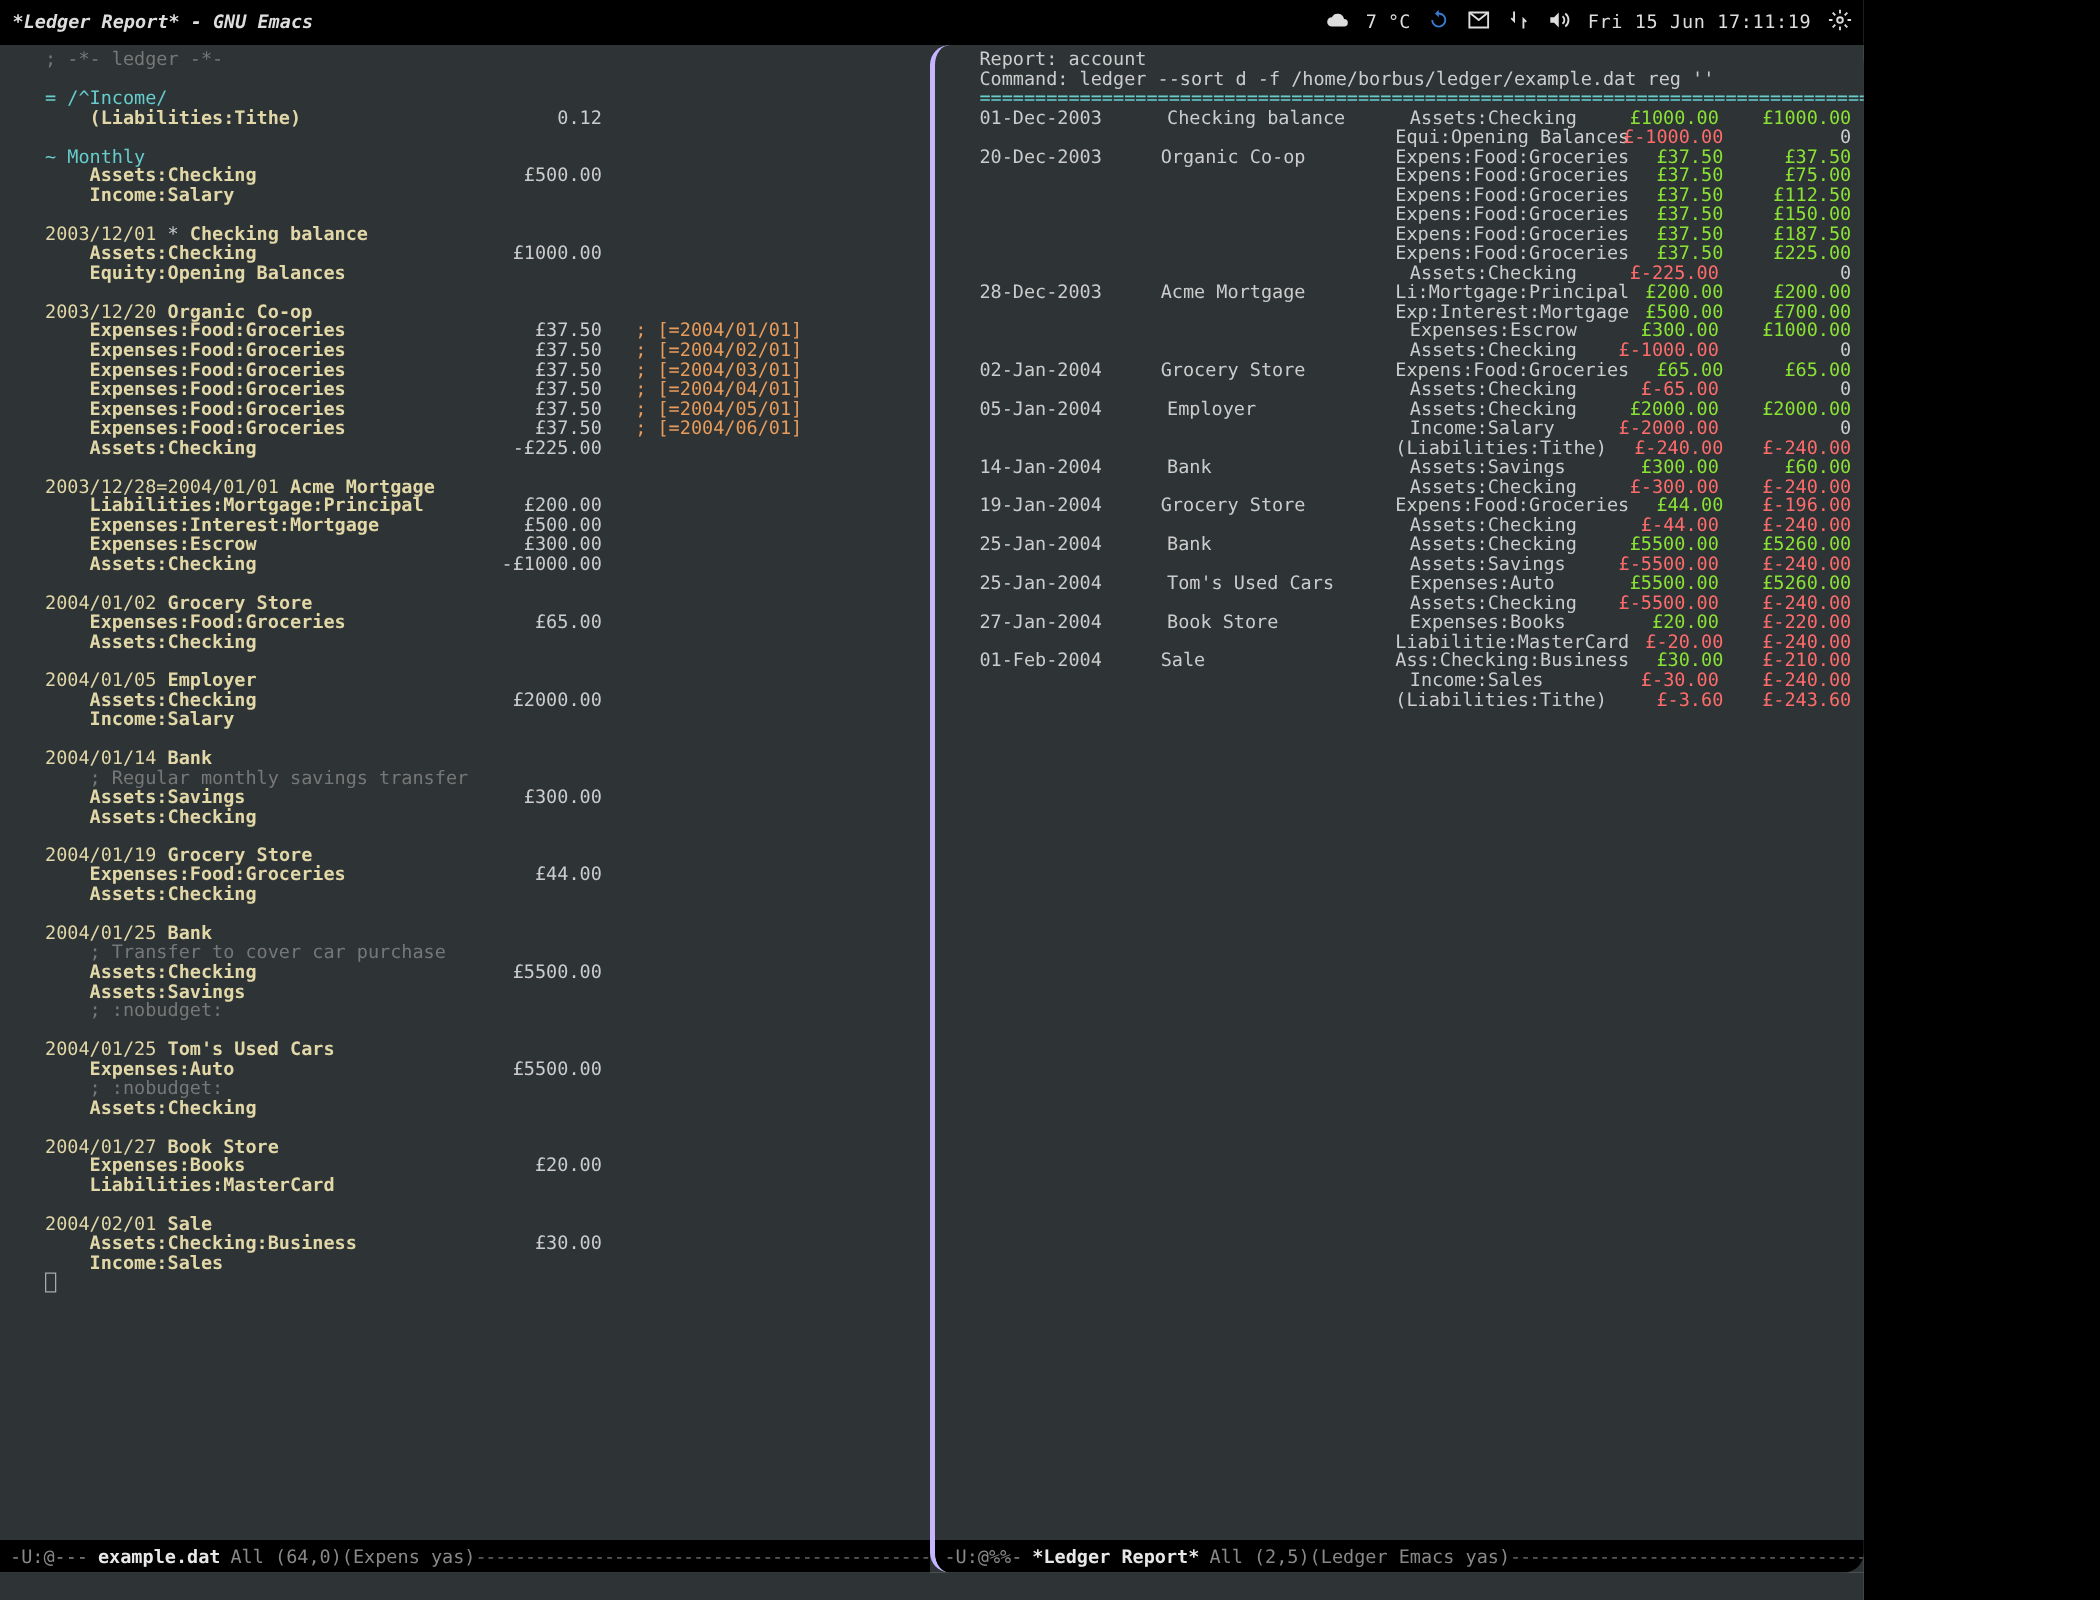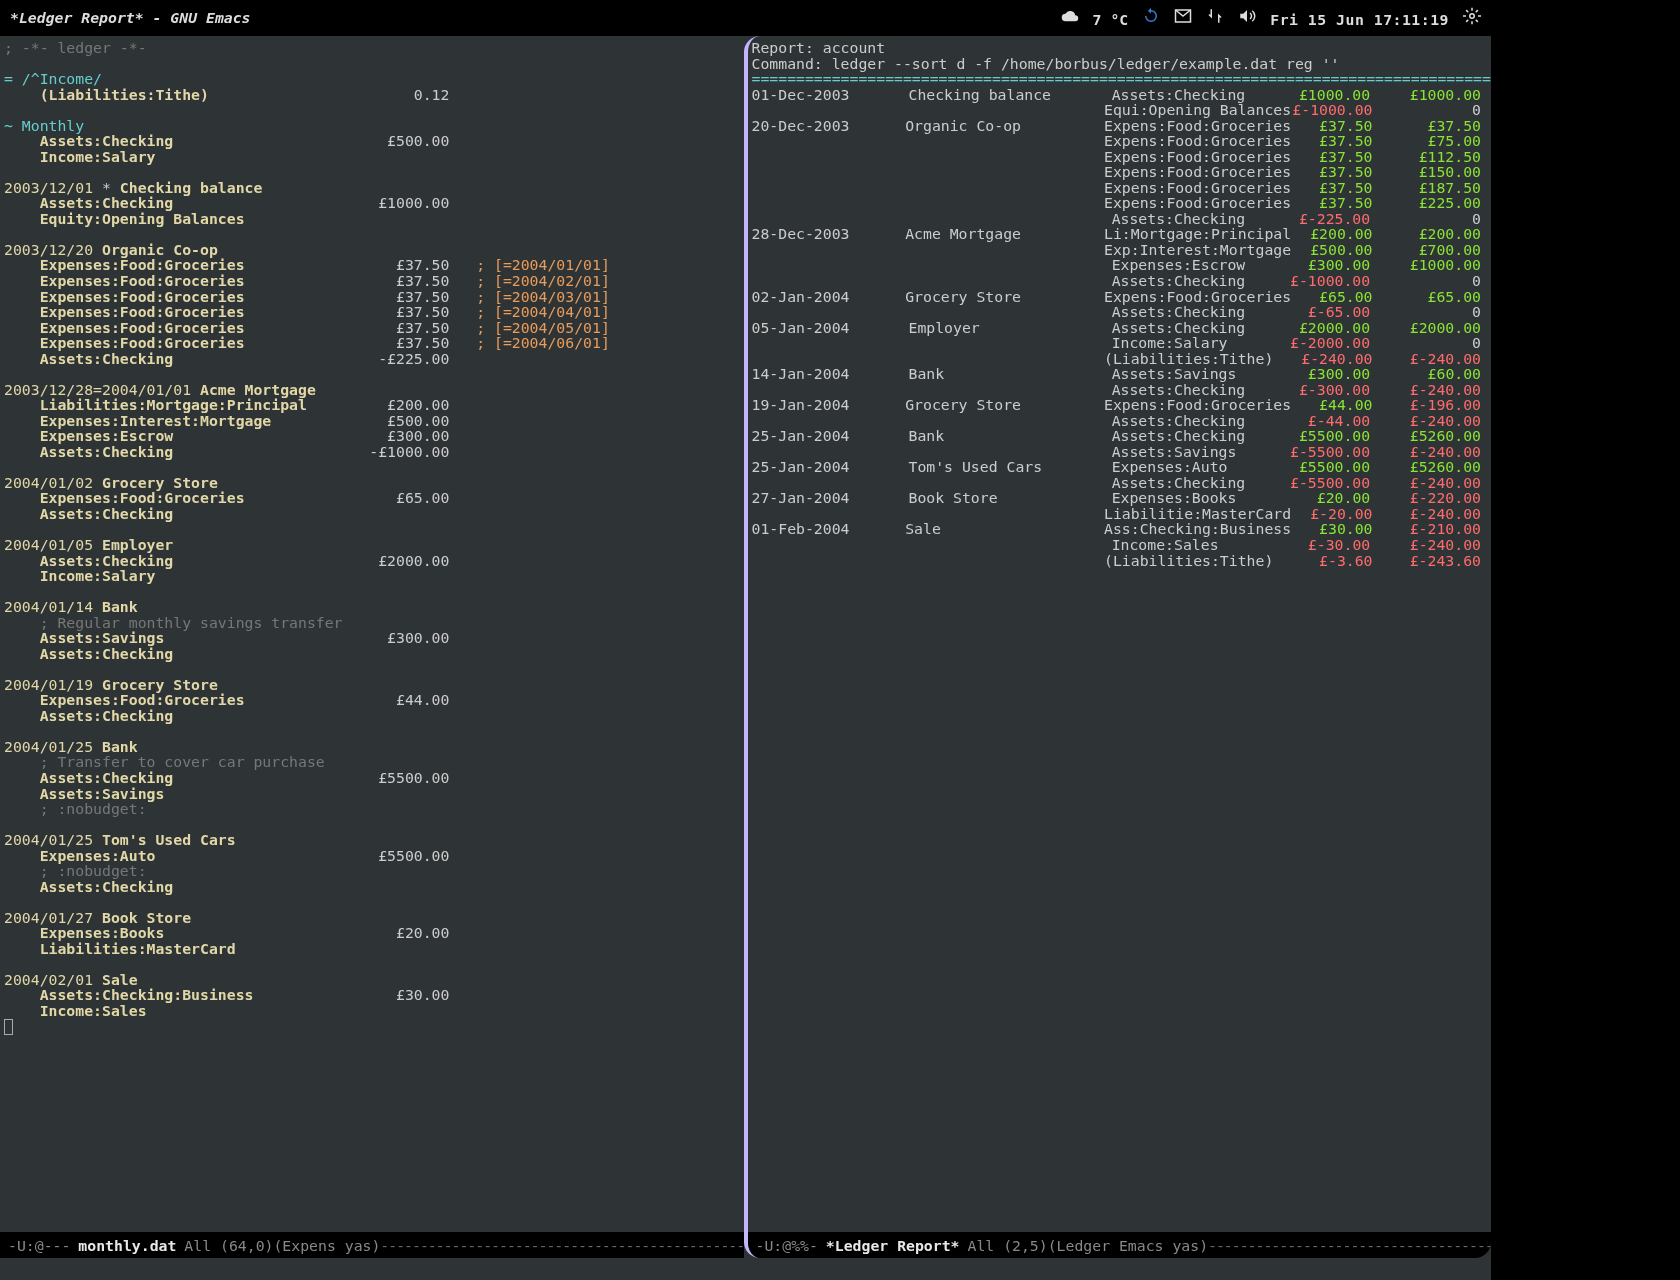--- a/index.html
+++ b/index.html
@@ -1,27 +1,27 @@
 <!DOCTYPE html>
 <html><head>
 <meta charset="utf-8">
 <style>
   * { margin:0; padding:0; box-sizing:border-box; }
   html,body { width:1680px; height:1280px; background:#000; font-family:"DejaVu Sans Mono","Courier New",monospace; font-size:14.8px; color:#ccc; overflow:hidden; }
   .screen { width:1491px; height:1280px; background:#a3a3a3; display:flex; flex-direction:column; }
   .topbar { height:36px; background:#000; display:flex; align-items:center; padding:0 10px; color:#e8e8e8; border-bottom:1px solid #000;}
   .title { flex:0 0 auto; font-style:italic; color:#ddd; font-weight:bold;}
   .topbar-spacer{flex:1;}
-  .tray{display:flex; align-items:flex-end; gap:14px; color:#ddd;font-weight:bold;}
+  .tray{display:flex; align-items:center; gap:14px; color:#ddd;}
   .tray svg{width:18px;height:18px;fill:#ddd;}
   .tray .clock{letter-spacing:0.5px;}
   .workspace{flex:1; display:flex; background:#2e3436;}
   .pane{flex:1; background:#2e3436; overflow:hidden; display:flex; flex-direction:column;}
   .pane + .pane{border-left:4px solid #c4b5fd;border-radius:16px;}
-  .buf{flex:1; padding:4px 10px 4px 4px; white-space:pre; line-height:1.05;}
+  .buf{flex:1; padding:4px 10px 4px 4px; white-space:pre; line-height:1.05;margin-left:32px;}
   .modeline{height:26px; background:#000; color:#888; display:flex; align-items:center; padding:0 8px; font-size:14.8px; overflow:hidden; white-space:nowrap;}
   .modeline .bufname{color:#e8e8e8; font-weight:bold; margin:0 8px;}
   .modeline .dashes{color:#666; letter-spacing:-1px;}
   .minibuffer{height:22px; background:#2e3436;}
   
   .c-comment{color:#777;}
   .c-directive{color:#6cc;}
   .c-date{color:#e2d7a7;}
   .c-acct{color:#e2d7a7; font-weight:bold;}
   .c-payee{color:#e2d7a7; font-weight:bold;}
@@ -80,21 +80,21 @@
           </svg></span>
   </div>
 </div>
 
 <div class="workspace">
 
   <div class="pane">
     <div class="buf" id="left-buf"><span class="ledger-line"><span class="c-comment">; -*- ledger -*-</span></span><span class="ledger-line">&nbsp;</span><span class="ledger-line"><span class="c-directive">= /^Income/</span></span><span class="ledger-line"><span class="c-plain">    </span><span class="c-acct">(Liabilities:Tithe)               </span><span class="c-amt">        0.12</span></span><span class="ledger-line">&nbsp;</span><span class="ledger-line"><span class="c-directive">~ Monthly</span></span><span class="ledger-line"><span class="c-plain">    </span><span class="c-acct">Assets:Checking                   </span><span class="c-amt">     £500.00</span></span><span class="ledger-line"><span class="c-plain">    </span><span class="c-acct">Income:Salary                     </span></span><span class="ledger-line">&nbsp;</span><span class="ledger-line"><span class="c-date">2003/12/01</span><span class="c-plain"> * </span><span class="c-payee">Checking balance</span></span><span class="ledger-line"><span class="c-plain">    </span><span class="c-acct">Assets:Checking                   </span><span class="c-amt">    £1000.00</span></span><span class="ledger-line"><span class="c-plain">    </span><span class="c-acct">Equity:Opening Balances           </span></span><span class="ledger-line">&nbsp;</span><span class="ledger-line"><span class="c-date">2003/12/20</span><span class="c-plain"> </span><span class="c-payee">Organic Co-op</span></span><span class="ledger-line"><span class="c-plain">    </span><span class="c-acct">Expenses:Food:Groceries           </span><span class="c-amt">      £37.50</span><span class="c-plain">   </span><span class="c-note">; [=2004/01/01]</span></span><span class="ledger-line"><span class="c-plain">    </span><span class="c-acct">Expenses:Food:Groceries           </span><span class="c-amt">      £37.50</span><span class="c-plain">   </span><span class="c-note">; [=2004/02/01]</span></span><span class="ledger-line"><span class="c-plain">    </span><span class="c-acct">Expenses:Food:Groceries           </span><span class="c-amt">      £37.50</span><span class="c-plain">   </span><span class="c-note">; [=2004/03/01]</span></span><span class="ledger-line"><span class="c-plain">    </span><span class="c-acct">Expenses:Food:Groceries           </span><span class="c-amt">      £37.50</span><span class="c-plain">   </span><span class="c-note">; [=2004/04/01]</span></span><span class="ledger-line"><span class="c-plain">    </span><span class="c-acct">Expenses:Food:Groceries           </span><span class="c-amt">      £37.50</span><span class="c-plain">   </span><span class="c-note">; [=2004/05/01]</span></span><span class="ledger-line"><span class="c-plain">    </span><span class="c-acct">Expenses:Food:Groceries           </span><span class="c-amt">      £37.50</span><span class="c-plain">   </span><span class="c-note">; [=2004/06/01]</span></span><span class="ledger-line"><span class="c-plain">    </span><span class="c-acct">Assets:Checking                   </span><span class="c-amt">    -£225.00</span></span><span class="ledger-line">&nbsp;</span><span class="ledger-line"><span class="c-date">2003/12/28=2004/01/01</span><span class="c-plain"> </span><span class="c-payee">Acme Mortgage</span></span><span class="ledger-line"><span class="c-plain">    </span><span class="c-acct">Liabilities:Mortgage:Principal    </span><span class="c-amt">     £200.00</span></span><span class="ledger-line"><span class="c-plain">    </span><span class="c-acct">Expenses:Interest:Mortgage        </span><span class="c-amt">     £500.00</span></span><span class="ledger-line"><span class="c-plain">    </span><span class="c-acct">Expenses:Escrow                   </span><span class="c-amt">     £300.00</span></span><span class="ledger-line"><span class="c-plain">    </span><span class="c-acct">Assets:Checking                   </span><span class="c-amt">   -£1000.00</span></span><span class="ledger-line">&nbsp;</span><span class="ledger-line"><span class="c-date">2004/01/02</span><span class="c-plain"> </span><span class="c-payee">Grocery Store</span></span><span class="ledger-line"><span class="c-plain">    </span><span class="c-acct">Expenses:Food:Groceries           </span><span class="c-amt">      £65.00</span></span><span class="ledger-line"><span class="c-plain">    </span><span class="c-acct">Assets:Checking                   </span></span><span class="ledger-line">&nbsp;</span><span class="ledger-line"><span class="c-date">2004/01/05</span><span class="c-plain"> </span><span class="c-payee">Employer</span></span><span class="ledger-line"><span class="c-plain">    </span><span class="c-acct">Assets:Checking                   </span><span class="c-amt">    £2000.00</span></span><span class="ledger-line"><span class="c-plain">    </span><span class="c-acct">Income:Salary                     </span></span><span class="ledger-line">&nbsp;</span><span class="ledger-line"><span class="c-date">2004/01/14</span><span class="c-plain"> </span><span class="c-payee">Bank</span></span><span class="ledger-line"><span class="c-plain">    </span><span class="c-comment">; Regular monthly savings transfer</span></span><span class="ledger-line"><span class="c-plain">    </span><span class="c-acct">Assets:Savings                    </span><span class="c-amt">     £300.00</span></span><span class="ledger-line"><span class="c-plain">    </span><span class="c-acct">Assets:Checking                   </span></span><span class="ledger-line">&nbsp;</span><span class="ledger-line"><span class="c-date">2004/01/19</span><span class="c-plain"> </span><span class="c-payee">Grocery Store</span></span><span class="ledger-line"><span class="c-plain">    </span><span class="c-acct">Expenses:Food:Groceries           </span><span class="c-amt">      £44.00</span></span><span class="ledger-line"><span class="c-plain">    </span><span class="c-acct">Assets:Checking                   </span></span><span class="ledger-line">&nbsp;</span><span class="ledger-line"><span class="c-date">2004/01/25</span><span class="c-plain"> </span><span class="c-payee">Bank</span></span><span class="ledger-line"><span class="c-plain">    </span><span class="c-comment">; Transfer to cover car purchase</span></span><span class="ledger-line"><span class="c-plain">    </span><span class="c-acct">Assets:Checking                   </span><span class="c-amt">    £5500.00</span></span><span class="ledger-line"><span class="c-plain">    </span><span class="c-acct">Assets:Savings                    </span></span><span class="ledger-line"><span class="c-plain">    </span><span class="c-comment">; :nobudget:</span></span><span class="ledger-line">&nbsp;</span><span class="ledger-line"><span class="c-date">2004/01/25</span><span class="c-plain"> </span><span class="c-payee">Tom's Used Cars</span></span><span class="ledger-line"><span class="c-plain">    </span><span class="c-acct">Expenses:Auto                     </span><span class="c-amt">    £5500.00</span></span><span class="ledger-line"><span class="c-plain">    </span><span class="c-comment">; :nobudget:</span></span><span class="ledger-line"><span class="c-plain">    </span><span class="c-acct">Assets:Checking                   </span></span><span class="ledger-line">&nbsp;</span><span class="ledger-line"><span class="c-date">2004/01/27</span><span class="c-plain"> </span><span class="c-payee">Book Store</span></span><span class="ledger-line"><span class="c-plain">    </span><span class="c-acct">Expenses:Books                    </span><span class="c-amt">      £20.00</span></span><span class="ledger-line"><span class="c-plain">    </span><span class="c-acct">Liabilities:MasterCard            </span></span><span class="ledger-line">&nbsp;</span><span class="ledger-line"><span class="c-date">2004/02/01</span><span class="c-plain"> </span><span class="c-payee">Sale</span></span><span class="ledger-line"><span class="c-plain">    </span><span class="c-acct">Assets:Checking:Business          </span><span class="c-amt">      £30.00</span></span><span class="ledger-line"><span class="c-plain">    </span><span class="c-acct">Income:Sales                      </span></span><span class="ledger-line"><span class="cursor-box"></span></span></div>
     <div class="modeline">
       <span>-U:@---  </span>
-      <span class="bufname">monthly.dat</span>
+      <span class="bufname">example.dat</span>
       <span>   All (64,0)     </span>
       <span>(Expens yas)</span>
       <span class="dashes">--------------------------------------------------------------------------------------------------------</span>
     </div>
   </div>
 
   <div class="pane">
     <div class="buf" id="right-buf"><span class="ledger-line"><span class="r-hdr">Report: account</span></span><span class="ledger-line"><span class="r-hdr">Command: ledger --sort d -f /home/borbus/ledger/example.dat reg ''</span></span><span class="ledger-line"><span class="c-hdrline">===============================================================================================================</span></span><div class="rrow"><span class="c1 r-date">01-Dec-2003</span><span class="c2 r-date">Checking balance</span><span class="c3 r-acct">Assets:Checking</span><span class="c4 r-pos">£1000.00</span><span class="c5 r-pos">£1000.00</span></div><div class="rrow"><span class="c1 r-date"></span><span class="c2 r-date"></span><span class="c3 r-acct">Equi:Opening Balances</span><span class="c4 r-neg">£-1000.00</span><span class="c5 r-zero">0</span></div><div class="rrow"><span class="c1 r-date">20-Dec-2003</span><span class="c2 r-date">Organic Co-op</span><span class="c3 r-acct">Expens:Food:Groceries</span><span class="c4 r-pos">£37.50</span><span class="c5 r-pos">£37.50</span></div><div class="rrow"><span class="c1 r-date"></span><span class="c2 r-date"></span><span class="c3 r-acct">Expens:Food:Groceries</span><span class="c4 r-pos">£37.50</span><span class="c5 r-pos">£75.00</span></div><div class="rrow"><span class="c1 r-date"></span><span class="c2 r-date"></span><span class="c3 r-acct">Expens:Food:Groceries</span><span class="c4 r-pos">£37.50</span><span class="c5 r-pos">£112.50</span></div><div class="rrow"><span class="c1 r-date"></span><span class="c2 r-date"></span><span class="c3 r-acct">Expens:Food:Groceries</span><span class="c4 r-pos">£37.50</span><span class="c5 r-pos">£150.00</span></div><div class="rrow"><span class="c1 r-date"></span><span class="c2 r-date"></span><span class="c3 r-acct">Expens:Food:Groceries</span><span class="c4 r-pos">£37.50</span><span class="c5 r-pos">£187.50</span></div><div class="rrow"><span class="c1 r-date"></span><span class="c2 r-date"></span><span class="c3 r-acct">Expens:Food:Groceries</span><span class="c4 r-pos">£37.50</span><span class="c5 r-pos">£225.00</span></div><div class="rrow"><span class="c1 r-date"></span><span class="c2 r-date"></span><span class="c3 r-acct">Assets:Checking</span><span class="c4 r-neg">£-225.00</span><span class="c5 r-zero">0</span></div><div class="rrow"><span class="c1 r-date">28-Dec-2003</span><span class="c2 r-date">Acme Mortgage</span><span class="c3 r-acct">Li:Mortgage:Principal</span><span class="c4 r-pos">£200.00</span><span class="c5 r-pos">£200.00</span></div><div class="rrow"><span class="c1 r-date"></span><span class="c2 r-date"></span><span class="c3 r-acct">Exp:Interest:Mortgage</span><span class="c4 r-pos">£500.00</span><span class="c5 r-pos">£700.00</span></div><div class="rrow"><span class="c1 r-date"></span><span class="c2 r-date"></span><span class="c3 r-acct">Expenses:Escrow</span><span class="c4 r-pos">£300.00</span><span class="c5 r-pos">£1000.00</span></div><div class="rrow"><span class="c1 r-date"></span><span class="c2 r-date"></span><span class="c3 r-acct">Assets:Checking</span><span class="c4 r-neg">£-1000.00</span><span class="c5 r-zero">0</span></div><div class="rrow"><span class="c1 r-date">02-Jan-2004</span><span class="c2 r-date">Grocery Store</span><span class="c3 r-acct">Expens:Food:Groceries</span><span class="c4 r-pos">£65.00</span><span class="c5 r-pos">£65.00</span></div><div class="rrow"><span class="c1 r-date"></span><span class="c2 r-date"></span><span class="c3 r-acct">Assets:Checking</span><span class="c4 r-neg">£-65.00</span><span class="c5 r-zero">0</span></div><div class="rrow"><span class="c1 r-date">05-Jan-2004</span><span class="c2 r-date">Employer</span><span class="c3 r-acct">Assets:Checking</span><span class="c4 r-pos">£2000.00</span><span class="c5 r-pos">£2000.00</span></div><div class="rrow"><span class="c1 r-date"></span><span class="c2 r-date"></span><span class="c3 r-acct">Income:Salary</span><span class="c4 r-neg">£-2000.00</span><span class="c5 r-zero">0</span></div><div class="rrow"><span class="c1 r-date"></span><span class="c2 r-date"></span><span class="c3 r-acct">(Liabilities:Tithe)</span><span class="c4 r-neg">£-240.00</span><span class="c5 r-neg">£-240.00</span></div><div class="rrow"><span class="c1 r-date">14-Jan-2004</span><span class="c2 r-date">Bank</span><span class="c3 r-acct">Assets:Savings</span><span class="c4 r-pos">£300.00</span><span class="c5 r-pos">£60.00</span></div><div class="rrow"><span class="c1 r-date"></span><span class="c2 r-date"></span><span class="c3 r-acct">Assets:Checking</span><span class="c4 r-neg">£-300.00</span><span class="c5 r-neg">£-240.00</span></div><div class="rrow"><span class="c1 r-date">19-Jan-2004</span><span class="c2 r-date">Grocery Store</span><span class="c3 r-acct">Expens:Food:Groceries</span><span class="c4 r-pos">£44.00</span><span class="c5 r-neg">£-196.00</span></div><div class="rrow"><span class="c1 r-date"></span><span class="c2 r-date"></span><span class="c3 r-acct">Assets:Checking</span><span class="c4 r-neg">£-44.00</span><span class="c5 r-neg">£-240.00</span></div><div class="rrow"><span class="c1 r-date">25-Jan-2004</span><span class="c2 r-date">Bank</span><span class="c3 r-acct">Assets:Checking</span><span class="c4 r-pos">£5500.00</span><span class="c5 r-pos">£5260.00</span></div><div class="rrow"><span class="c1 r-date"></span><span class="c2 r-date"></span><span class="c3 r-acct">Assets:Savings</span><span class="c4 r-neg">£-5500.00</span><span class="c5 r-neg">£-240.00</span></div><div class="rrow"><span class="c1 r-date">25-Jan-2004</span><span class="c2 r-date">Tom's Used Cars</span><span class="c3 r-acct">Expenses:Auto</span><span class="c4 r-pos">£5500.00</span><span class="c5 r-pos">£5260.00</span></div><div class="rrow"><span class="c1 r-date"></span><span class="c2 r-date"></span><span class="c3 r-acct">Assets:Checking</span><span class="c4 r-neg">£-5500.00</span><span class="c5 r-neg">£-240.00</span></div><div class="rrow"><span class="c1 r-date">27-Jan-2004</span><span class="c2 r-date">Book Store</span><span class="c3 r-acct">Expenses:Books</span><span class="c4 r-pos">£20.00</span><span class="c5 r-neg">£-220.00</span></div><div class="rrow"><span class="c1 r-date"></span><span class="c2 r-date"></span><span class="c3 r-acct">Liabilitie:MasterCard</span><span class="c4 r-neg">£-20.00</span><span class="c5 r-neg">£-240.00</span></div><div class="rrow"><span class="c1 r-date">01-Feb-2004</span><span class="c2 r-date">Sale</span><span class="c3 r-acct">Ass:Checking:Business</span><span class="c4 r-pos">£30.00</span><span class="c5 r-neg">£-210.00</span></div><div class="rrow"><span class="c1 r-date"></span><span class="c2 r-date"></span><span class="c3 r-acct">Income:Sales</span><span class="c4 r-neg">£-30.00</span><span class="c5 r-neg">£-240.00</span></div><div class="rrow"><span class="c1 r-date"></span><span class="c2 r-date"></span><span class="c3 r-acct">(Liabilities:Tithe)</span><span class="c4 r-neg">£-3.60</span><span class="c5 r-neg">£-243.60</span></div></div>
     <div class="modeline">
       <span>-U:@%%-  </span>

